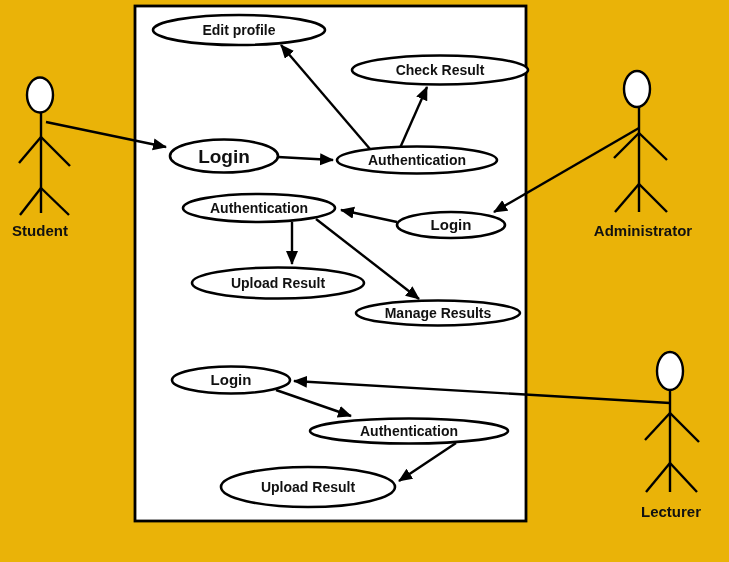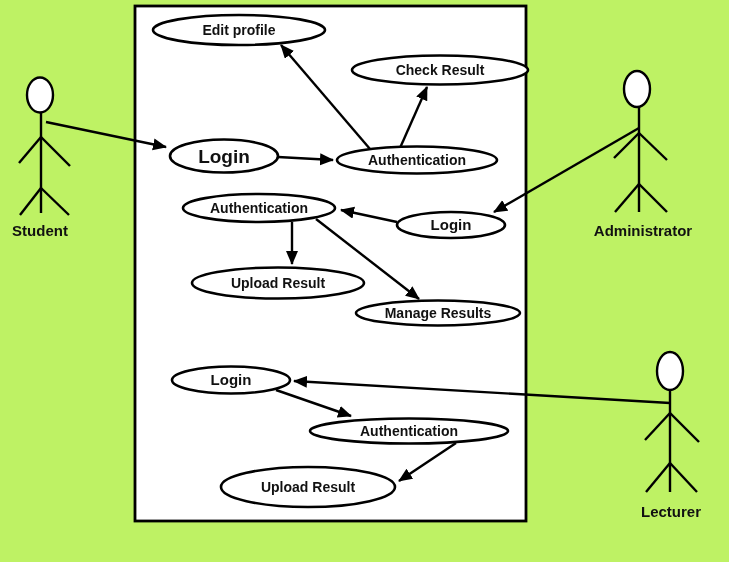--- a/index.html
+++ b/index.html
@@ -1,20 +1,20 @@
 <!DOCTYPE html>
 <html><head>
 <meta charset="utf-8">
 <style>
   html, body { margin: 0; padding: 0; background: #ffffff; }
   .canvas {
     position: relative;
     width: 729px;
     height: 562px;
-    background: #bef264;
+    background: #eab308;
     font-family: "Liberation Sans", sans-serif;
     overflow: hidden;
   }
   svg { display: block; }
   .boundary { fill: #ffffff; stroke: #000000; stroke-width: 2.8; }
   .assoc { stroke: #000000; stroke-width: 2.4; fill: none; }
   .uc { fill: #ffffff; stroke: #000000; stroke-width: 2.6; }
   .stick { stroke: #000000; stroke-width: 2.4; fill: none; }
   .head { fill: #ffffff; stroke: #000000; stroke-width: 2.4; }
   text.uc-label {

